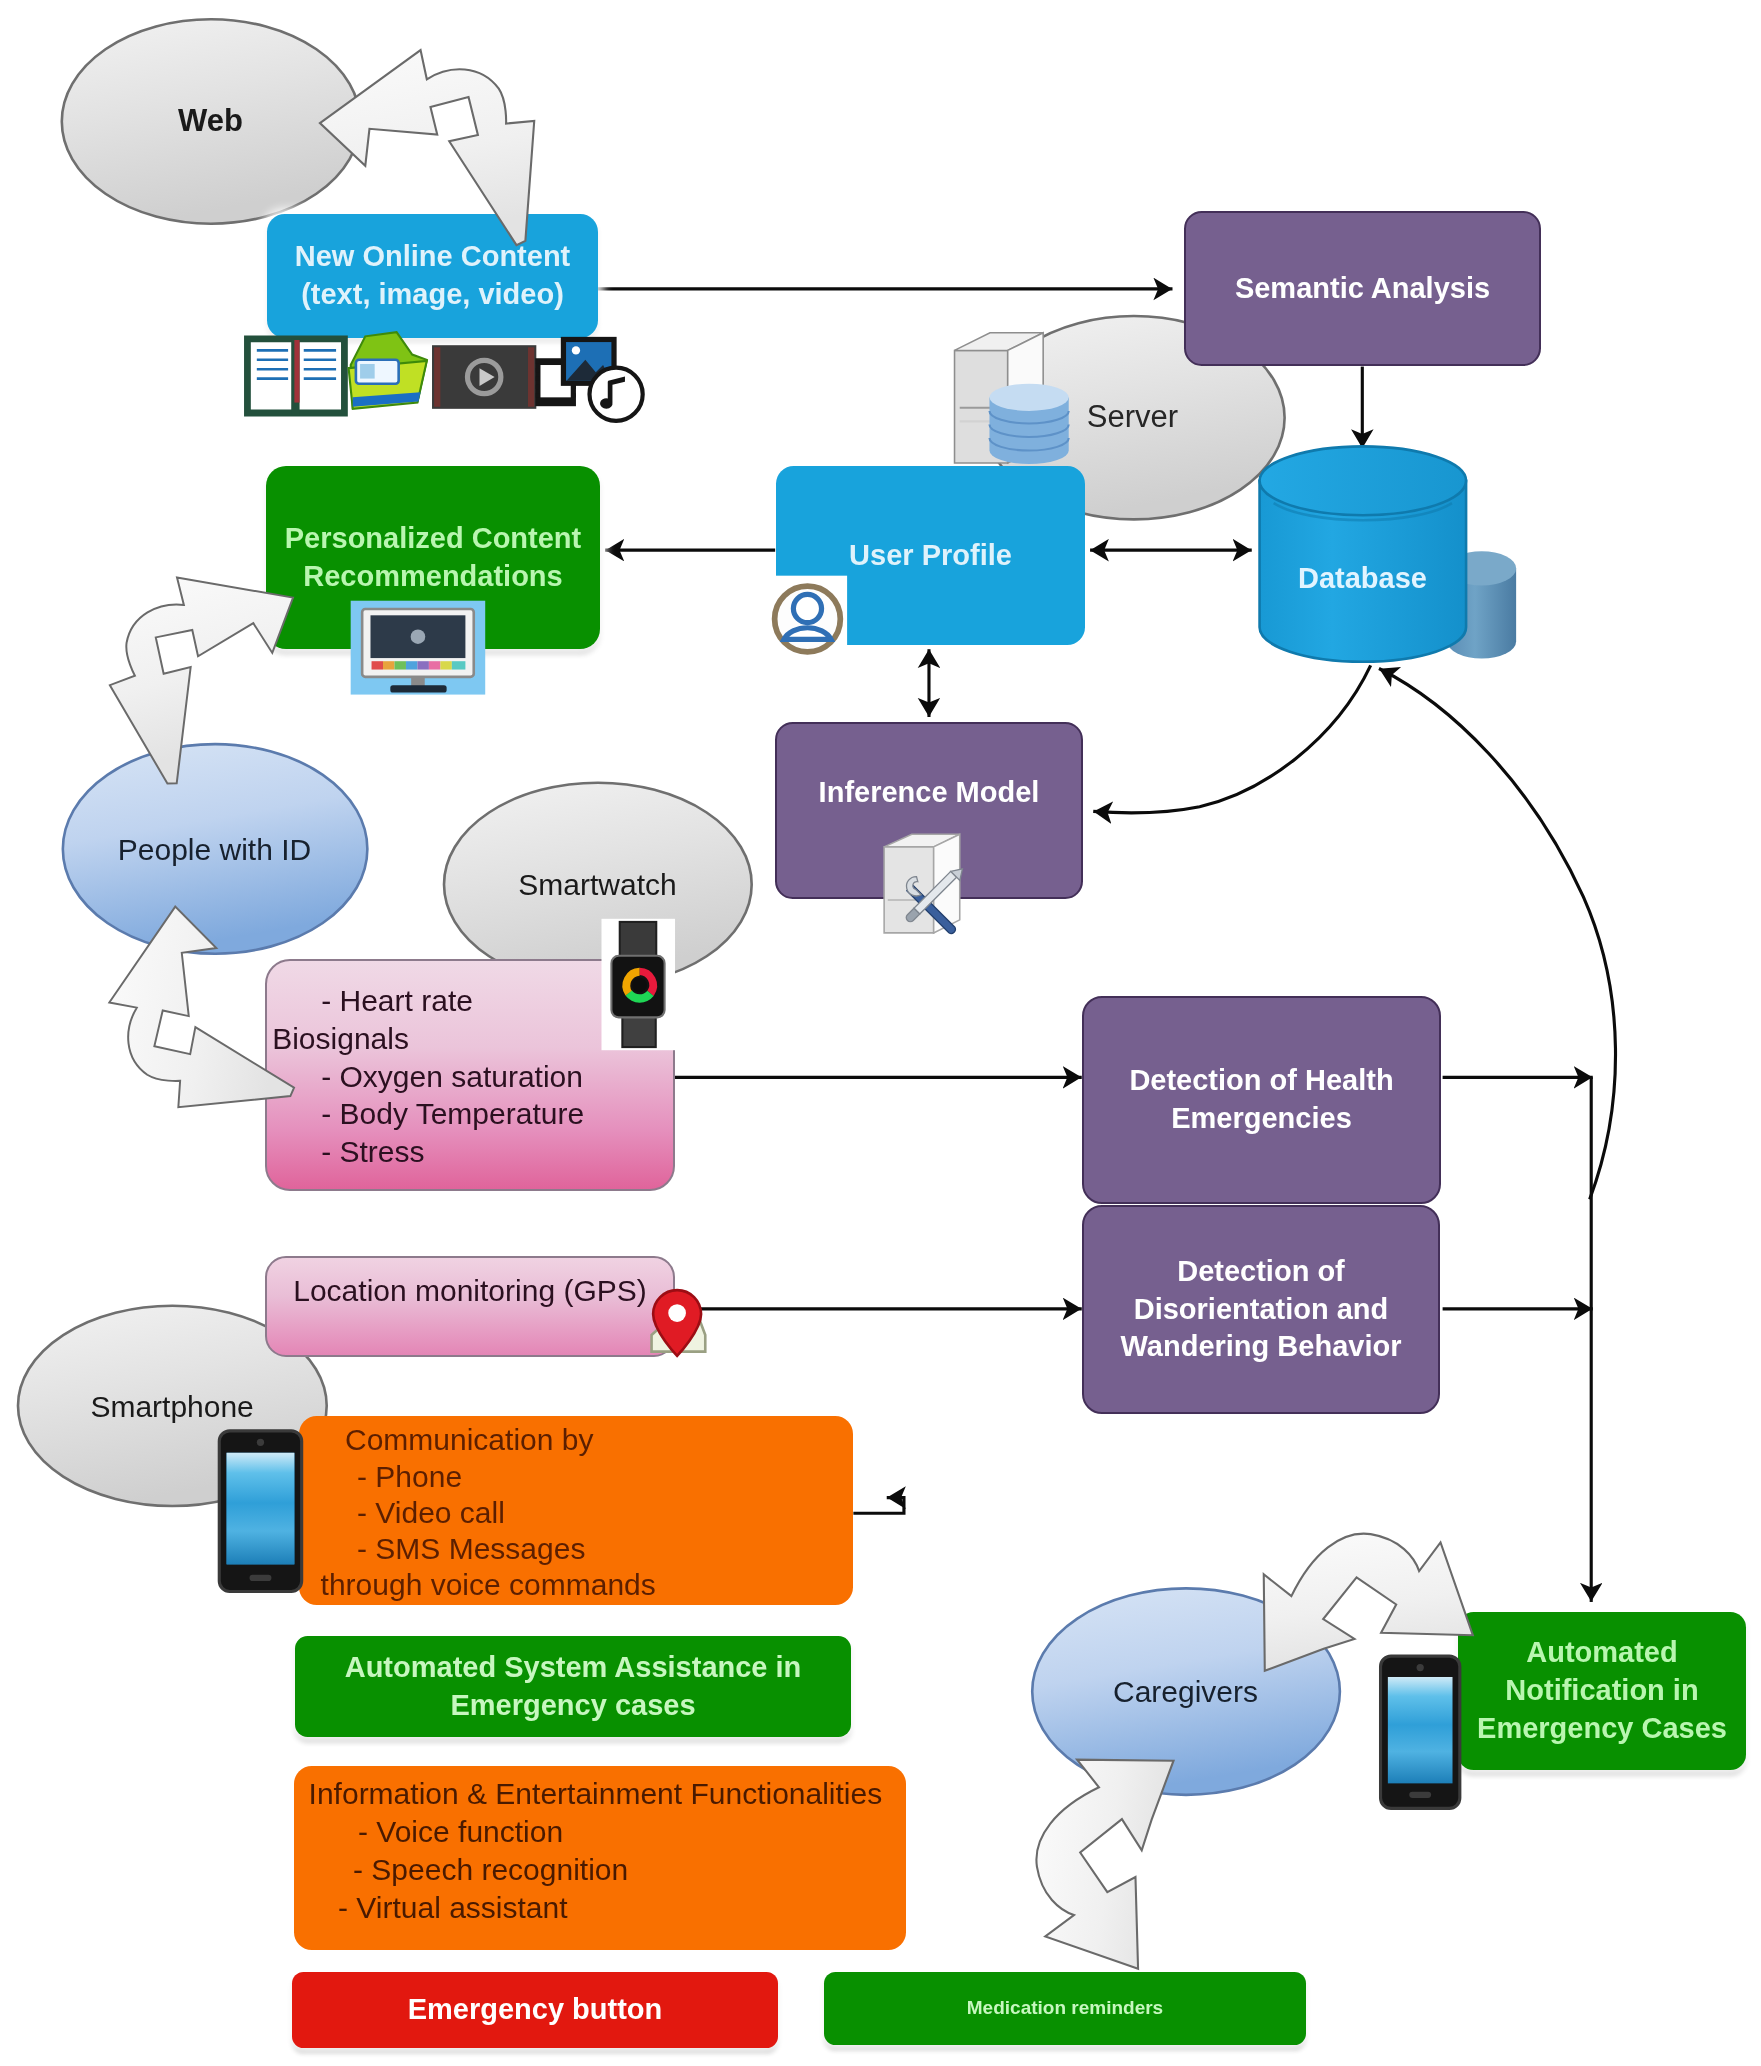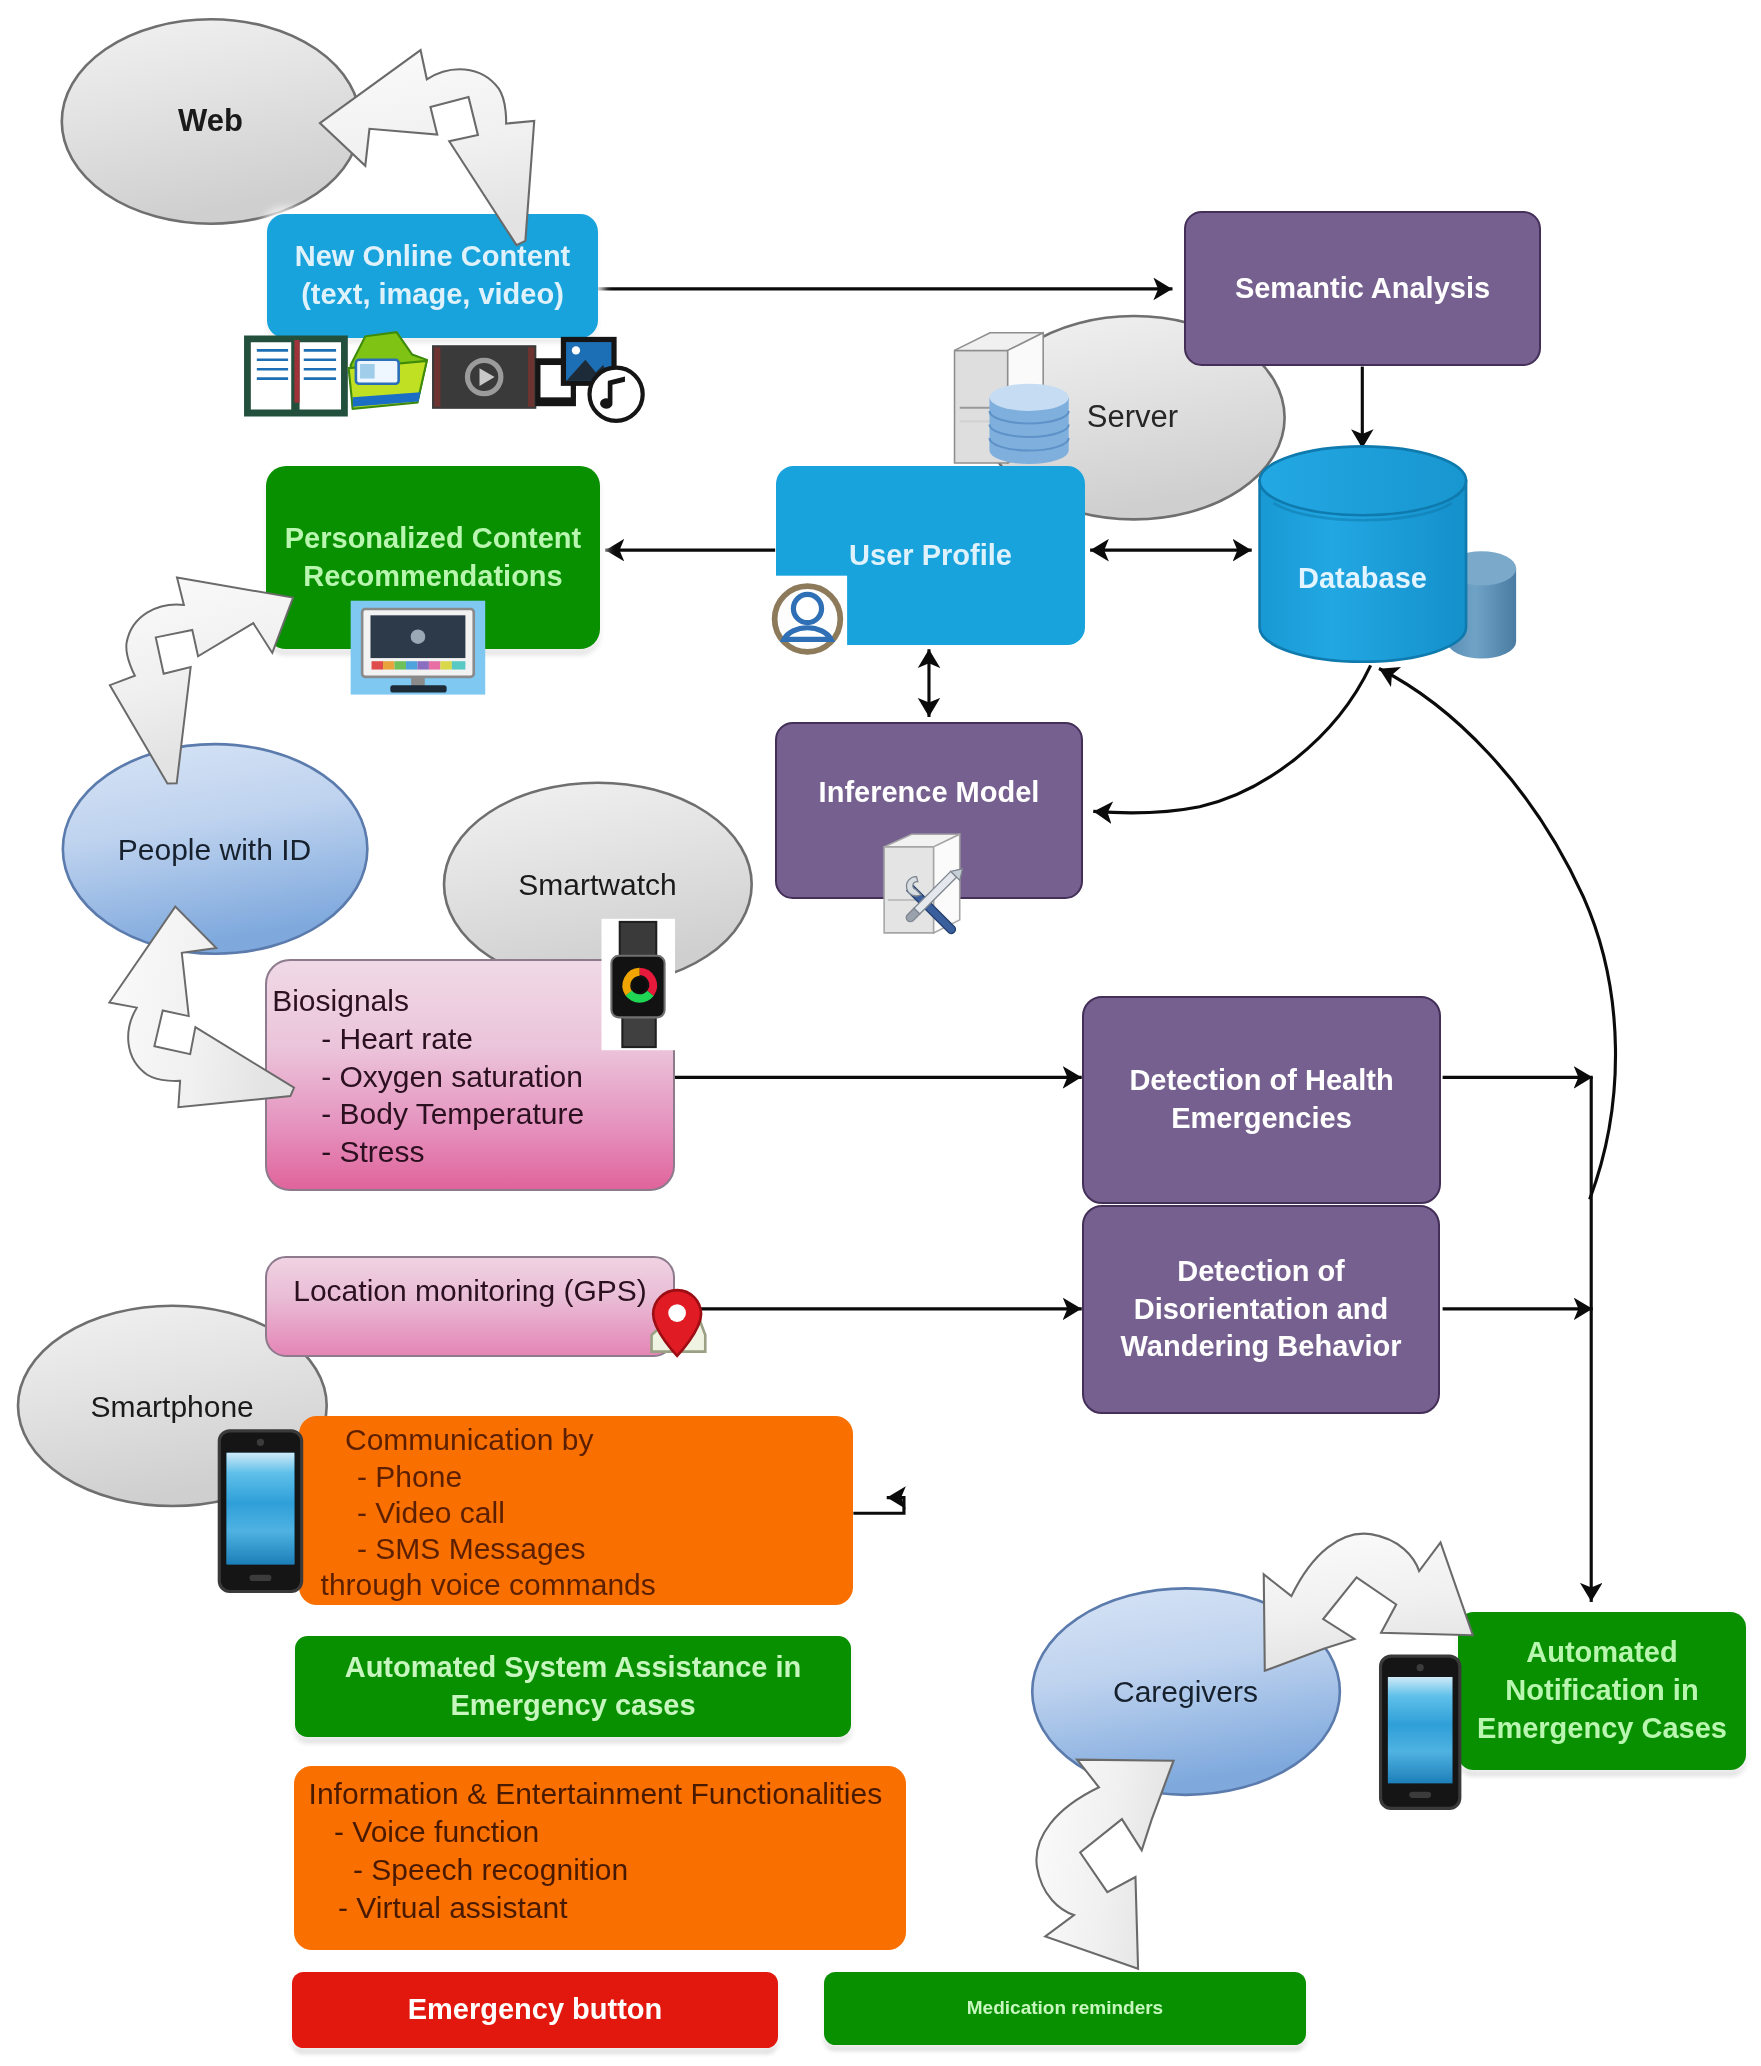--- a/index.html
+++ b/index.html
@@ -138,22 +138,22 @@
             border:2.1px solid #432f58;color:#ffffff;font-size:29px;font-weight:bold;
             align-items:flex-start;padding-top:50px;">
   <span class="tx">Inference Model</span>
 </div>
 
 <div class="node" style="left:265px;top:959px;width:410px;height:232px;border-radius:25px;border:2.1px solid #8d7a8c;
             background:linear-gradient(180deg,#f0d9e6 0%,#ebc4da 38%,#e590bd 74%,#e0649b 100%);
             color:#2b1020;font-size:30px;line-height:1.26;align-items:flex-start;justify-content:flex-start;
             padding:21px 0 0 5.2px;text-align:left;">
       <div style="width: 100%;">
+        <div style="padding-left: 49px;">- Heart rate</div>
         <div style="padding-left: 0px;">Biosignals</div>
-        <div style="padding-left: 49px;">- Heart rate</div>
         <div style="padding-left: 49px;">- Oxygen saturation</div>
         <div style="padding-left: 49px;">- Body Temperature</div>
         <div style="padding-left: 49px;">- Stress</div>
       </div>
     </div>
 
 <div class="node" style="left:1082px;top:996px;width:359px;height:208px;background:#76608f;border-radius:20px;
             border:2.1px solid #432f58;color:#ffffff;font-size:29px;font-weight:bold;">
   <span class="tx">
     <span>Detection of Health</span><br>
@@ -194,21 +194,21 @@
     <span>Automated System Assistance in</span><br>
     <span>Emergency cases</span>
   </span>
 </div>
 
 <div class="node" style="left:294px;top:1766px;width:612px;height:184px;background:#f97000;border-radius:17.7px;
             color:#4a1a00;font-size:30px;line-height:1.26;align-items:flex-start;justify-content:flex-start;
             padding:9.4px 0 0 0;text-align:left;">
       <div style="width: 100%;">
         <div style="padding-left: 14.6px;">Information &amp; Entertainment Functionalities</div>
-        <div style="padding-left: 40px;">- Voice function</div>
+        <div style="padding-left: 64px;">- Voice function</div>
         <div style="padding-left: 59px;">- Speech recognition</div>
         <div style="padding-left: 44px;">- Virtual assistant</div>
       </div>
     </div>
 
 <div class="node" style="left:292px;top:1972px;width:486px;height:76px;background:#e2180f;border-radius:11.5px;
             color:#ffffff;font-size:29px;font-weight:bold;box-shadow:0 0 7.3px 4.7px rgba(255,255,255,.85), 0 4.2px 4.7px rgba(0,0,0,.3);">
   <span class="tx">Emergency button</span>
 </div>
 

